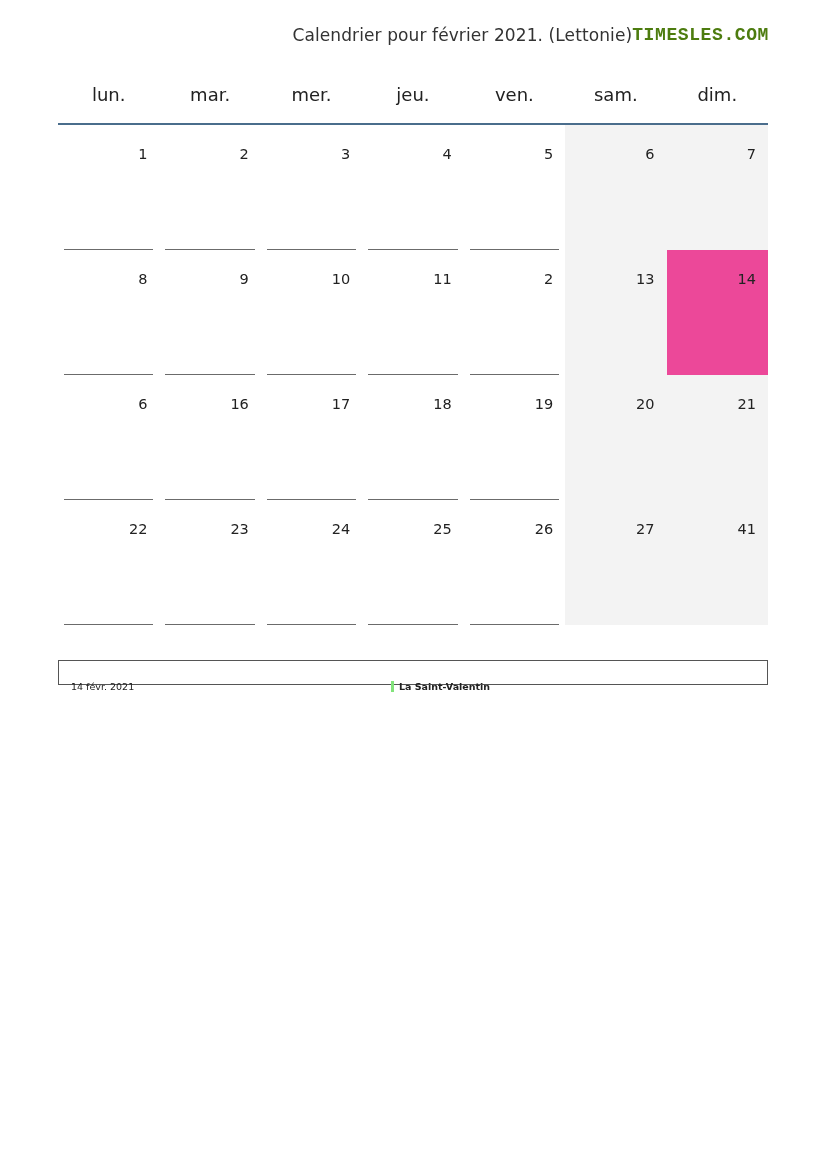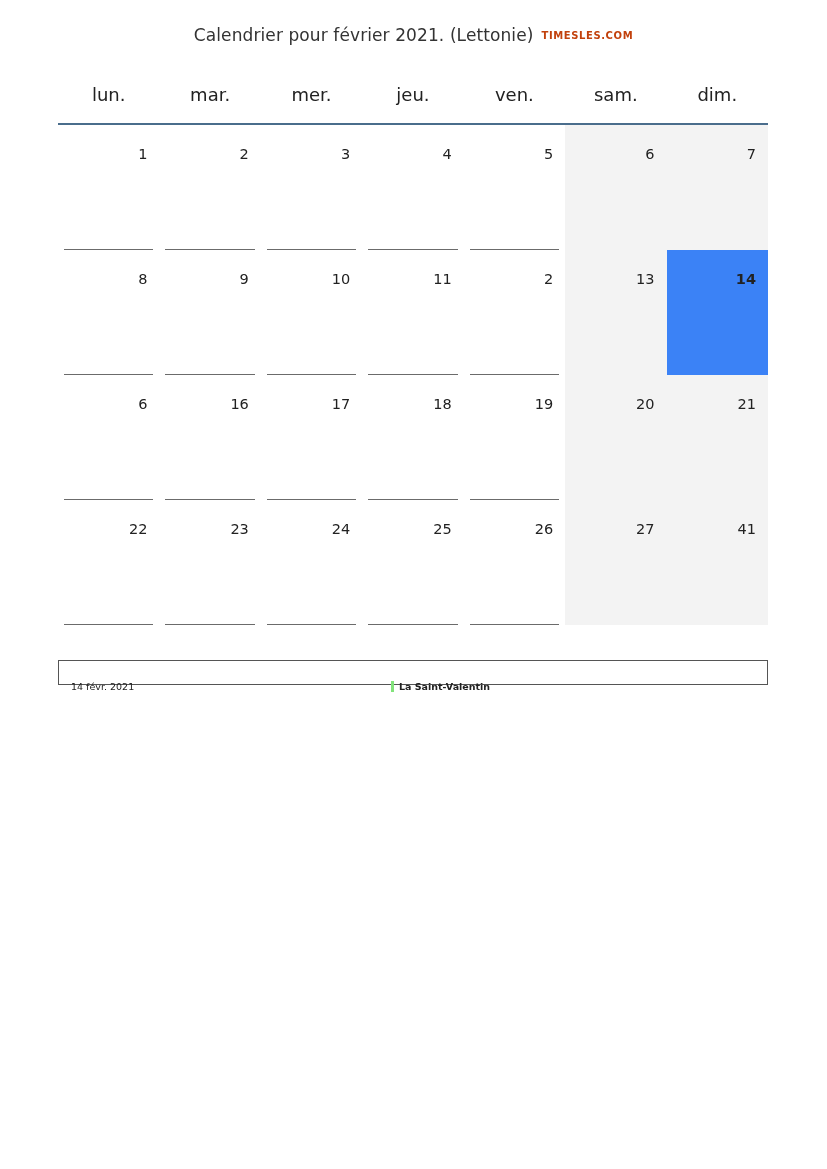--- a/index.html
+++ b/index.html
@@ -23,35 +23,35 @@
   }
   
   .header {
     position: absolute;
     top: 20px;
     left: 58px;
     right: 58px;
     height: 30px;
     display: flex;
     align-items: center;
-    justify-content: center;
-    gap: 8px;
+    justify-content: flex-end;
   }
   .title {
     font-size: 17px;
     color: #333333;
     font-weight: normal;
     letter-spacing: 0.1px;
   }
   .brand {
-    font-size: 10px;
-    color: #c2410c;
+    font-size: 18px;
+    color: #4d7c0f;
     letter-spacing: 0.6px;
     font-weight: bold;
     text-decoration: none;
+    font-family: Liberation Mono, monospace;
   }
   
   .calendar {
     position: absolute;
     top: 84px;
     left: 58px;
     width: 710px;
   }
   table.cal {
     border-collapse: collapse;
@@ -89,21 +89,21 @@
     padding: 22px 12px 0 0;
   }
   .cell .num {
     display: block;
     text-align: right;
     font-size: 14.5px;
     color: #222222;
     line-height: 1;
   }
   .cell.weekend { background: #f3f3f3; }
-  .cell.holiday { background: #3b82f6; font-weight: bold; }
+  .cell.holiday { background: #ec4899; }
   .cell .underline {
     position: absolute;
     left: 6px;
     right: 6px;
     bottom: 0;
     height: 1px;
     background: #6b6b6b;
   }
   
   .events {

